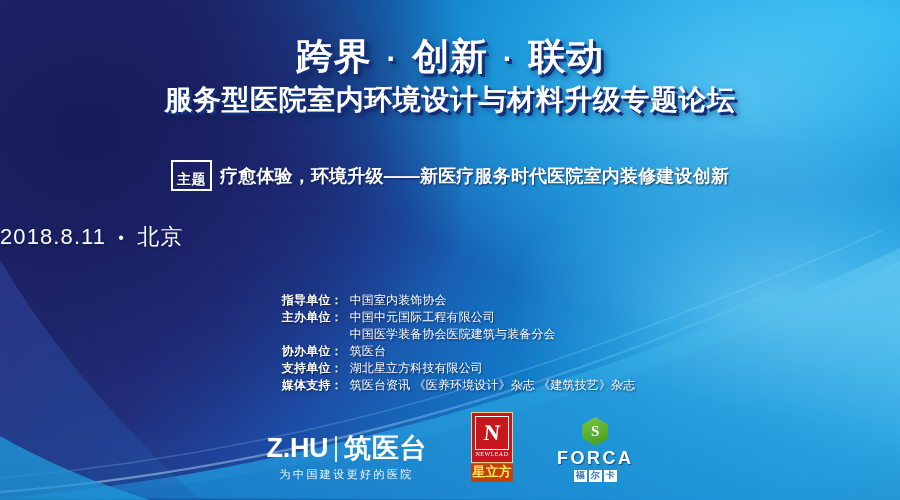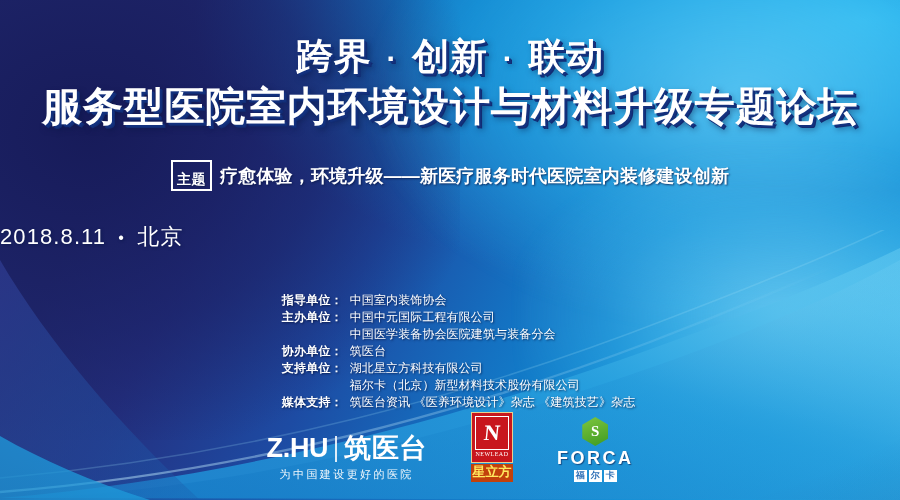--- a/index.html
+++ b/index.html
@@ -64,21 +64,21 @@
     letter-spacing:.02em;
     line-height:1;
     white-space:nowrap;
     text-shadow:
       2px 2px 0 #13317e,
       3px 3px 0 #122c73,
       4px 4px 6px rgba(5,18,60,.55);
   }
   .title-1{ font-size:37px; }
   .title-1 .dot{ font-size:30px; vertical-align:middle; padding:0 4px; }
-  .title-2{ font-size:40px; margin-top:11px; }
+  .title-2{ font-size:28px; margin-top:11px; }
 
   .theme-row{
     position:absolute; left:0; right:0; top:160px;
     display:flex; align-items:center; justify-content:center; gap:8px;
     white-space:nowrap;
   }
   .theme-badge{
     display:inline-block;
     border:2px solid #ffffff;
     color:#ffffff;
@@ -305,24 +305,20 @@
 
         <div class="org-row">
           <span class="org-label">协办单位：</span>
           <span class="org-value">筑医台</span>
         </div>
 
         <div class="org-row">
           <span class="org-label">支持单位：</span>
           <span class="org-value">湖北星立方科技有限公司</span>
         </div>
-        <div class="org-row">
-          <span class="org-label"></span>
-          <span class="org-value">福尔卡（北京）新型材料技术股份有限公司</span>
-        </div>
 
         <div class="org-row">
           <span class="org-label">媒体支持：</span>
           <span class="org-value">筑医台资讯    《医养环境设计》杂志    《建筑技艺》杂志</span>
         </div>
 
       </div>
     </div>
 
     <div class="logos">

